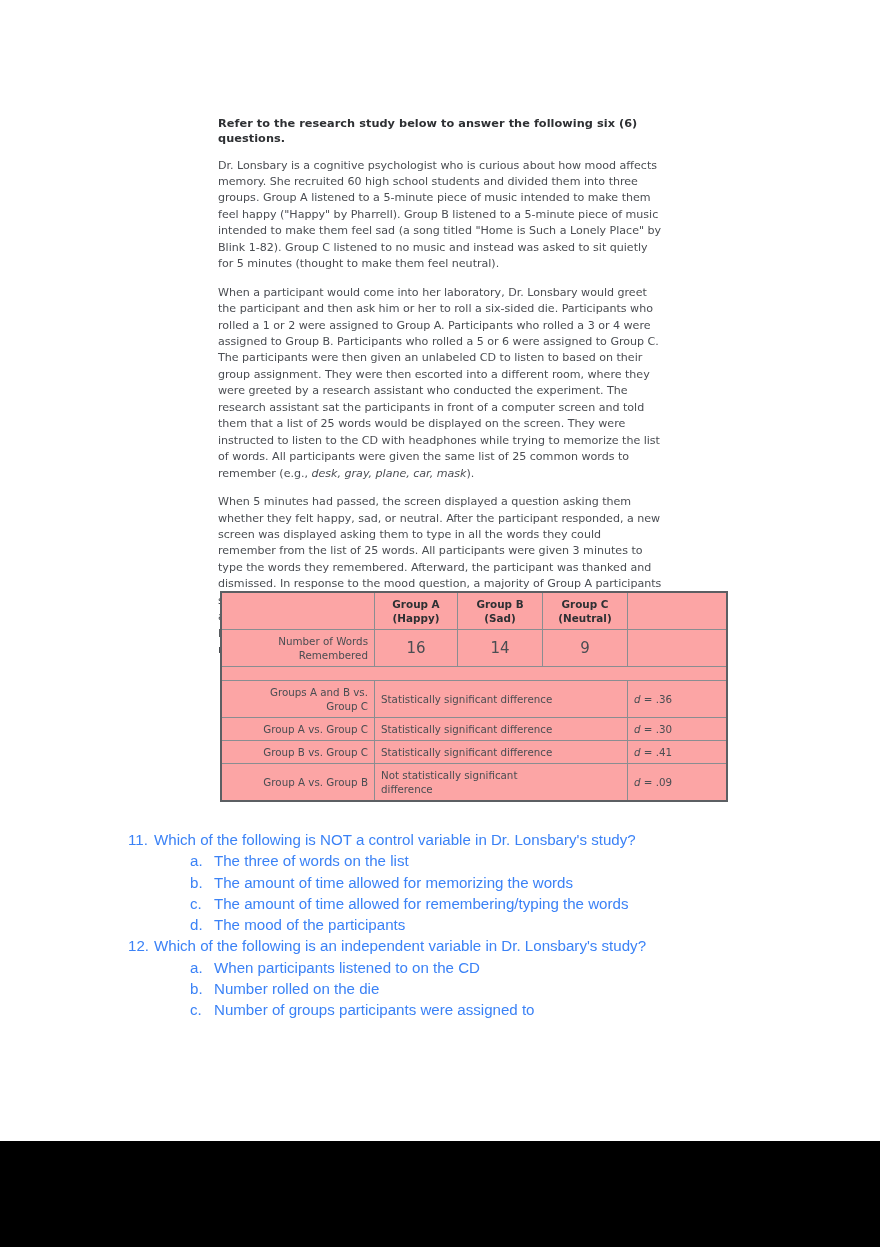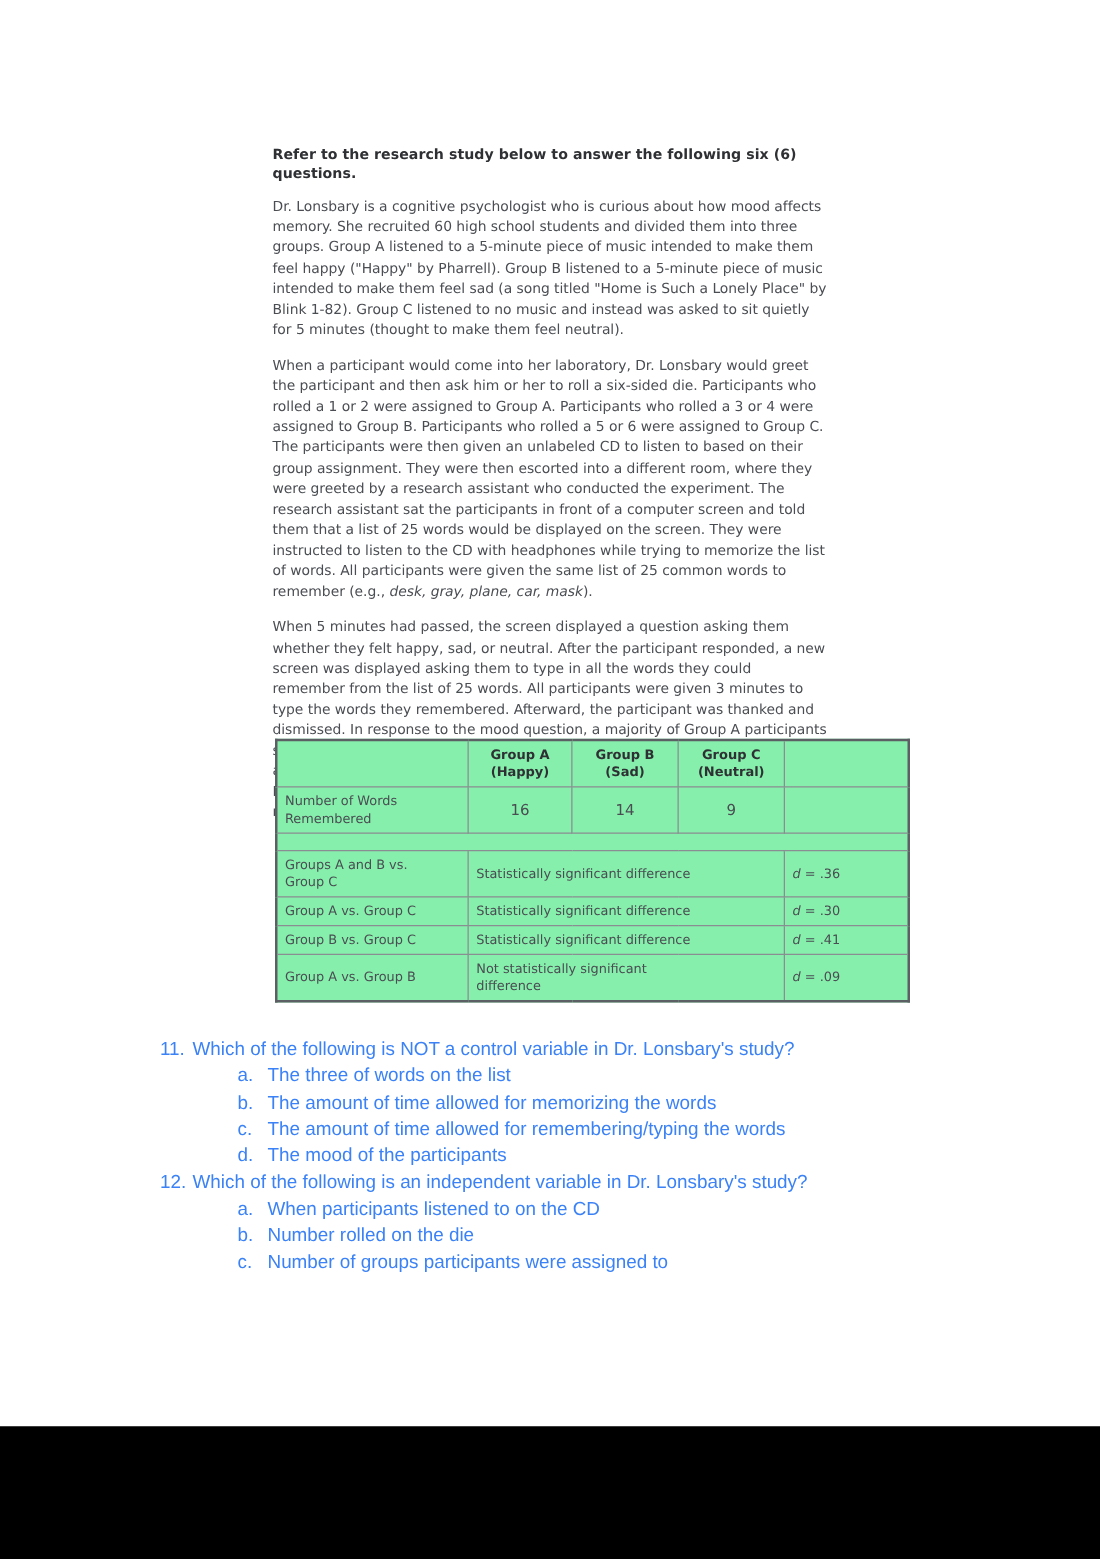--- a/index.html
+++ b/index.html
@@ -58,50 +58,50 @@
   .results-table {
     position: absolute;
     left: 220px;
     top: 591px;
     width: 440px;
     border-collapse: collapse;
     table-layout: fixed;
     font-family: "DejaVu Sans", sans-serif;
     font-size: 10.3px;
     color: #4a4d52;
-    background: #86efac;
+    background: #fca5a5;
   }
   .results-table td {
     border: 1px solid #8a8d91;
     padding: 4px 6px;
     vertical-align: middle;
     line-height: 14px;
   }
-  .results-table .outer-l { border-left: 2px solid #5c5f63; }
+  .results-table .outer-l { border-left: 2px solid #5c5f63; text-align: right; }
   .results-table .outer-r { border-right: 2px solid #5c5f63; }
   .row-top td { border-top: 2px solid #5c5f63; }
   .row-bottom td { border-bottom: 2px solid #5c5f63; }
 
   .col-label  { width: 140px; }
   .col-a      { width: 70px; }
   .col-b      { width: 72px; }
   .col-c      { width: 72px; }
   .col-d      { width: 86px; }
 
   .th-group {
     text-align: center;
     font-weight: bold;
     color: #2e3033;
     font-size: 10.4px;
     line-height: 13.5px;
     padding: 4px 2px;
   }
   .cell-num {
     text-align: center;
-    font-size: 12px;
+    font-size: 15px;
   }
   .spacer-row td {
     height: 13px;
     padding: 0;
     border-left: 2px solid #5c5f63;
     border-right: 2px solid #5c5f63;
     border-top: 1px solid #8a8d91;
     border-bottom: 1px solid #8a8d91;
   }
   .cmp-label { line-height: 14px; }

